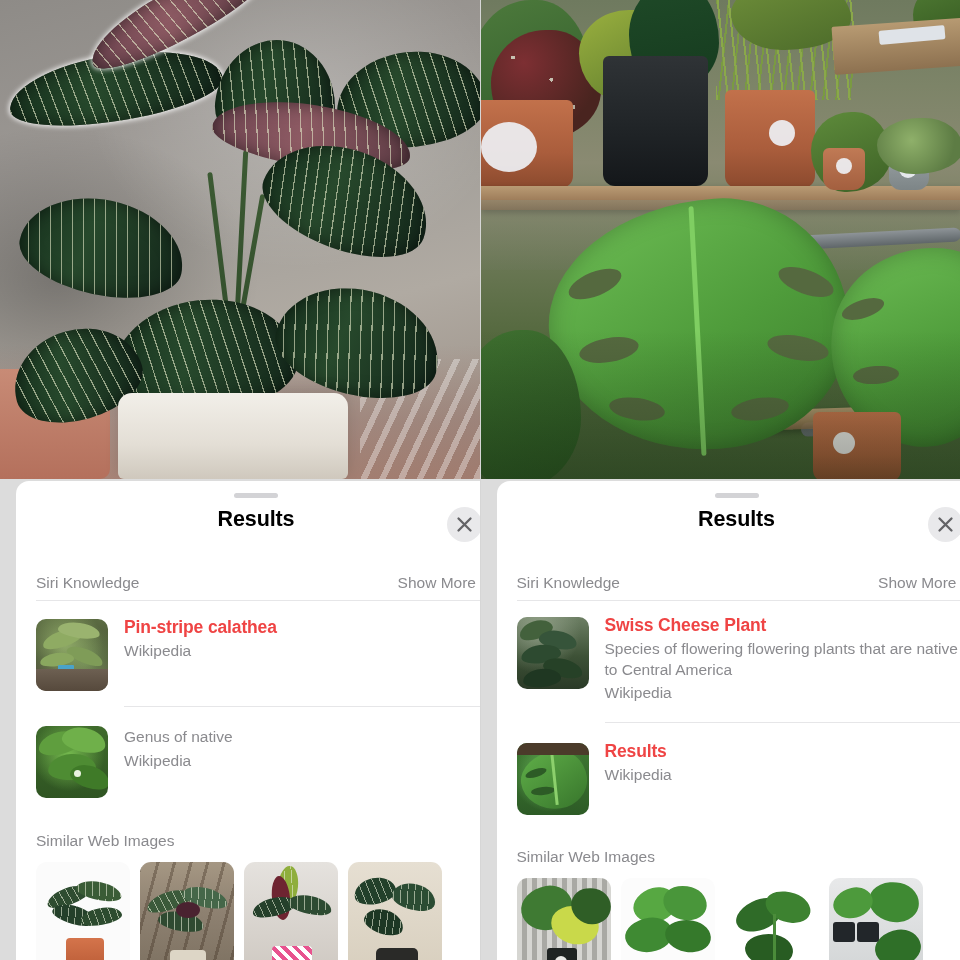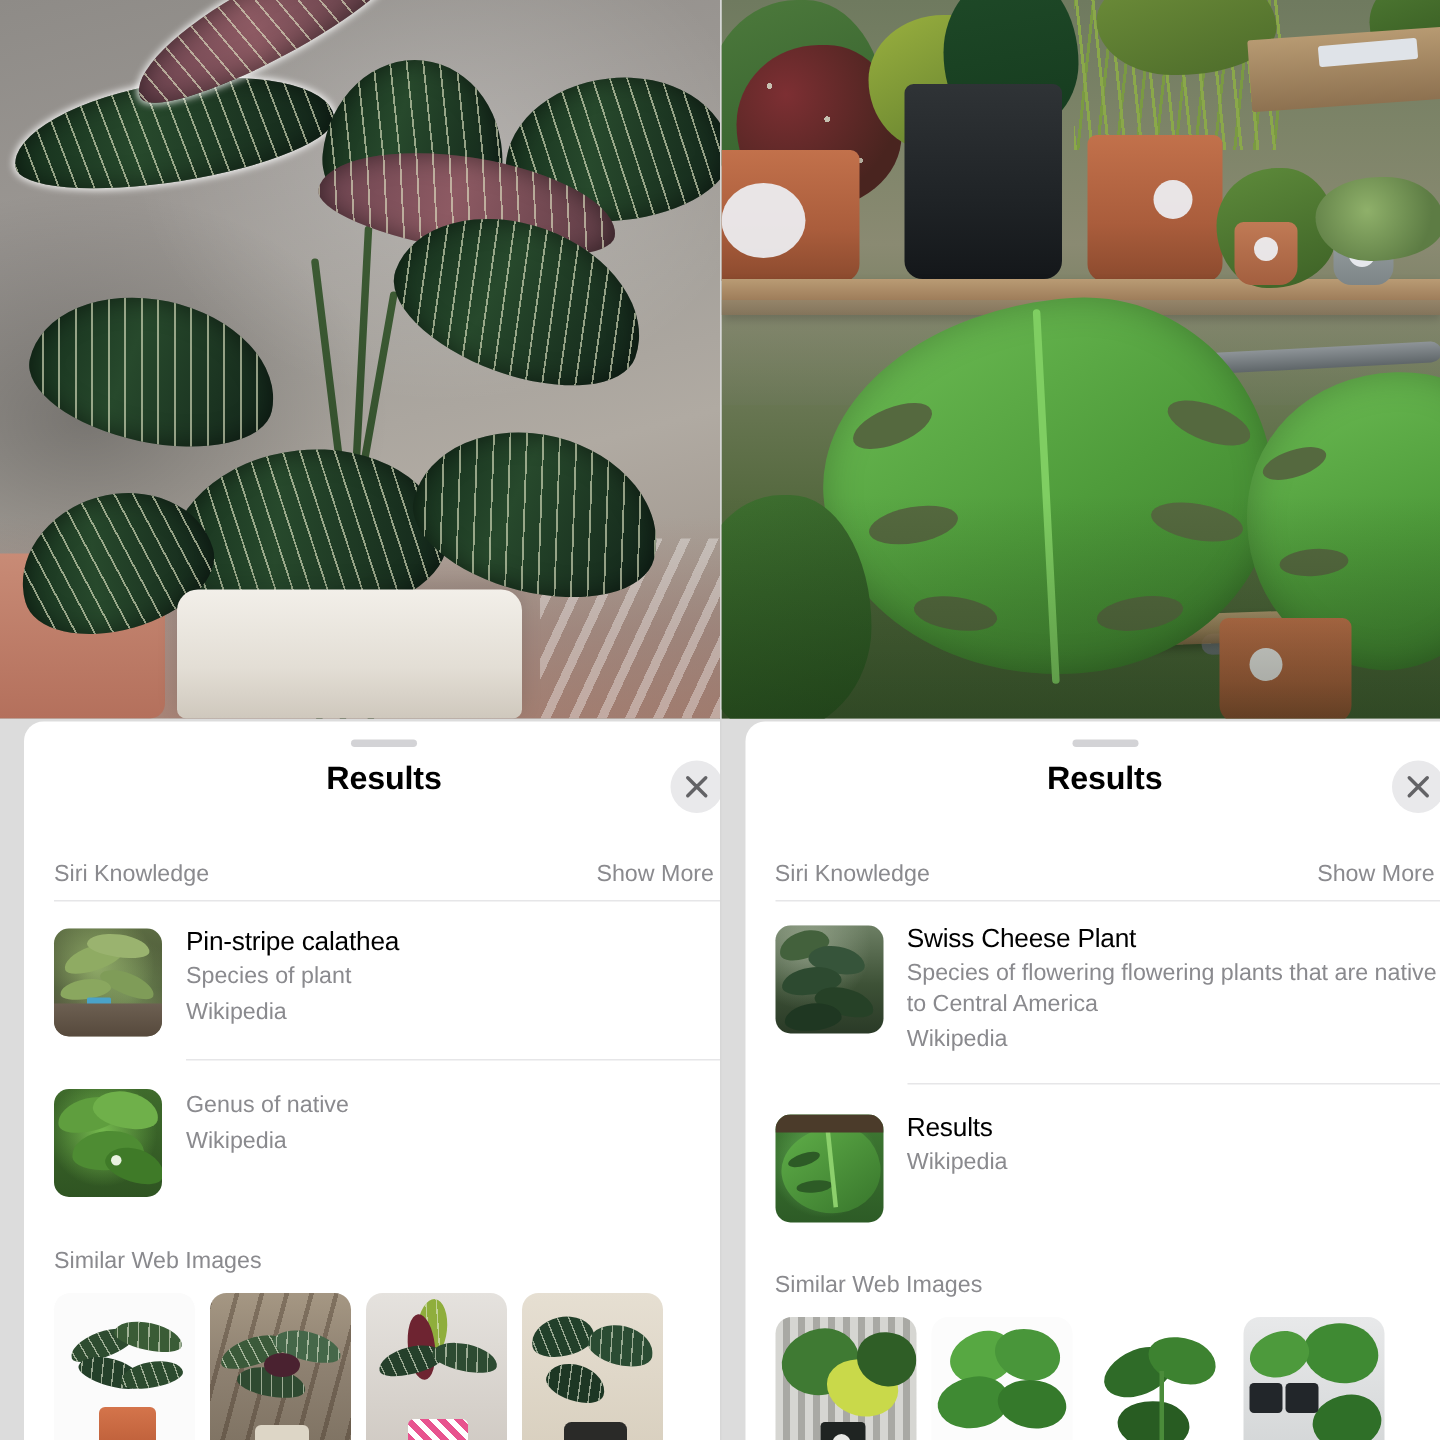--- a/index.html
+++ b/index.html
@@ -68,21 +68,21 @@
 
   .section-head { position:absolute; left:0; width:100%; height:30px; }
   .section-head .lbl { position:absolute; left:20px; top:0; font-size:15.5px; color:#8a8a8e; }
   .section-head .more { position:absolute; right:20px; top:0; font-size:15.5px; color:#8a8a8e; }
 
   .hr { position:absolute; height:1px; background:#e6e6e8; }
 
   .kr { position:absolute; left:0; width:100%; }
   .kr .thumb { position:absolute; left:20px; top:0; width:72px; height:72px; border-radius:10px; overflow:hidden; }
   .kr .txt { position:absolute; left:108px; top:-2px; right:14px; }
-  .kr .name { font-size:17.5px; font-weight:400; color:#000000; line-height:1.2; letter-spacing:-.15px; }
+  .kr .name { font-size:17.5px; font-weight:700; color:#ef4444; line-height:1.2; letter-spacing:-.15px; }
   .kr .desc { font-size:15.5px; color:#8a8a8e; line-height:1.33; margin-top:3px; }
   .kr .src { font-size:15.5px; color:#8a8a8e; line-height:1.3; margin-top:3px; }
 
   .simhead { position:absolute; left:20px; font-size:15.5px; color:#8a8a8e; }
   .simrow { position:absolute; left:20px; display:flex; gap:10px; }
   .simcell { width:94px; height:110px; border-radius:11px; overflow:hidden; position:relative; background:#fff; }
 
   
   .t-fill { position:absolute; inset:0; }
   .t-soil { position:absolute; left:0; bottom:0; width:100%; height:42%; background:linear-gradient(to bottom,#6d6052,#56493c); }
@@ -139,21 +139,20 @@
           <div class="t-fill" style="background:radial-gradient(circle at 40% 35%, rgba(150,178,108,.9), rgba(0,0,0,0) 60%),radial-gradient(circle at 70% 60%, rgba(120,150,90,.8), rgba(0,0,0,0) 55%);"></div>
           <div class="t-leafsm" style="left:6px; top:12px; width:40px; height:16px; background:#8fab63; transform:rotate(-18deg);"></div>
           <div class="t-leafsm" style="left:22px; top:4px; width:42px; height:15px; background:#9ab36f; transform:rotate(8deg);"></div>
           <div class="t-leafsm" style="left:30px; top:30px; width:38px; height:14px; background:#7f9c58; transform:rotate(22deg);"></div>
           <div class="t-leafsm" style="left:4px; top:34px; width:34px; height:13px; background:#8aa75f; transform:rotate(-8deg);"></div>
           <div style="position:absolute; left:22px; top:46px; width:16px; height:6px; background:#4aa3c9; border-radius:1px;"></div>
           <div class="t-soil" style="height:30%;"></div>
         </div>
         <div class="txt">
           <div class="name">Pin-stripe calathea</div>
-          <div class="desc">Species of plant</div>
           <div class="src">Wikipedia</div>
         </div>
       </div>
       <div class="hr" style="left:108px; width:372px; top:225px;"></div>
 
       <div class="kr" style="top:245px; height:78px;">
         <div class="thumb" style="background:linear-gradient(to bottom,#3f6b2c,#2f5422);">
           <div class="t-fill" style="background:radial-gradient(circle at 45% 40%, rgba(120,190,80,.95), rgba(0,0,0,0) 62%);"></div>
           <div class="t-leafsm" style="left:2px; top:6px; width:44px; height:22px; background:#5f9e3e; transform:rotate(-14deg);"></div>
           <div class="t-leafsm" style="left:26px; top:2px; width:44px; height:24px; background:#6fb04a; transform:rotate(12deg);"></div>

